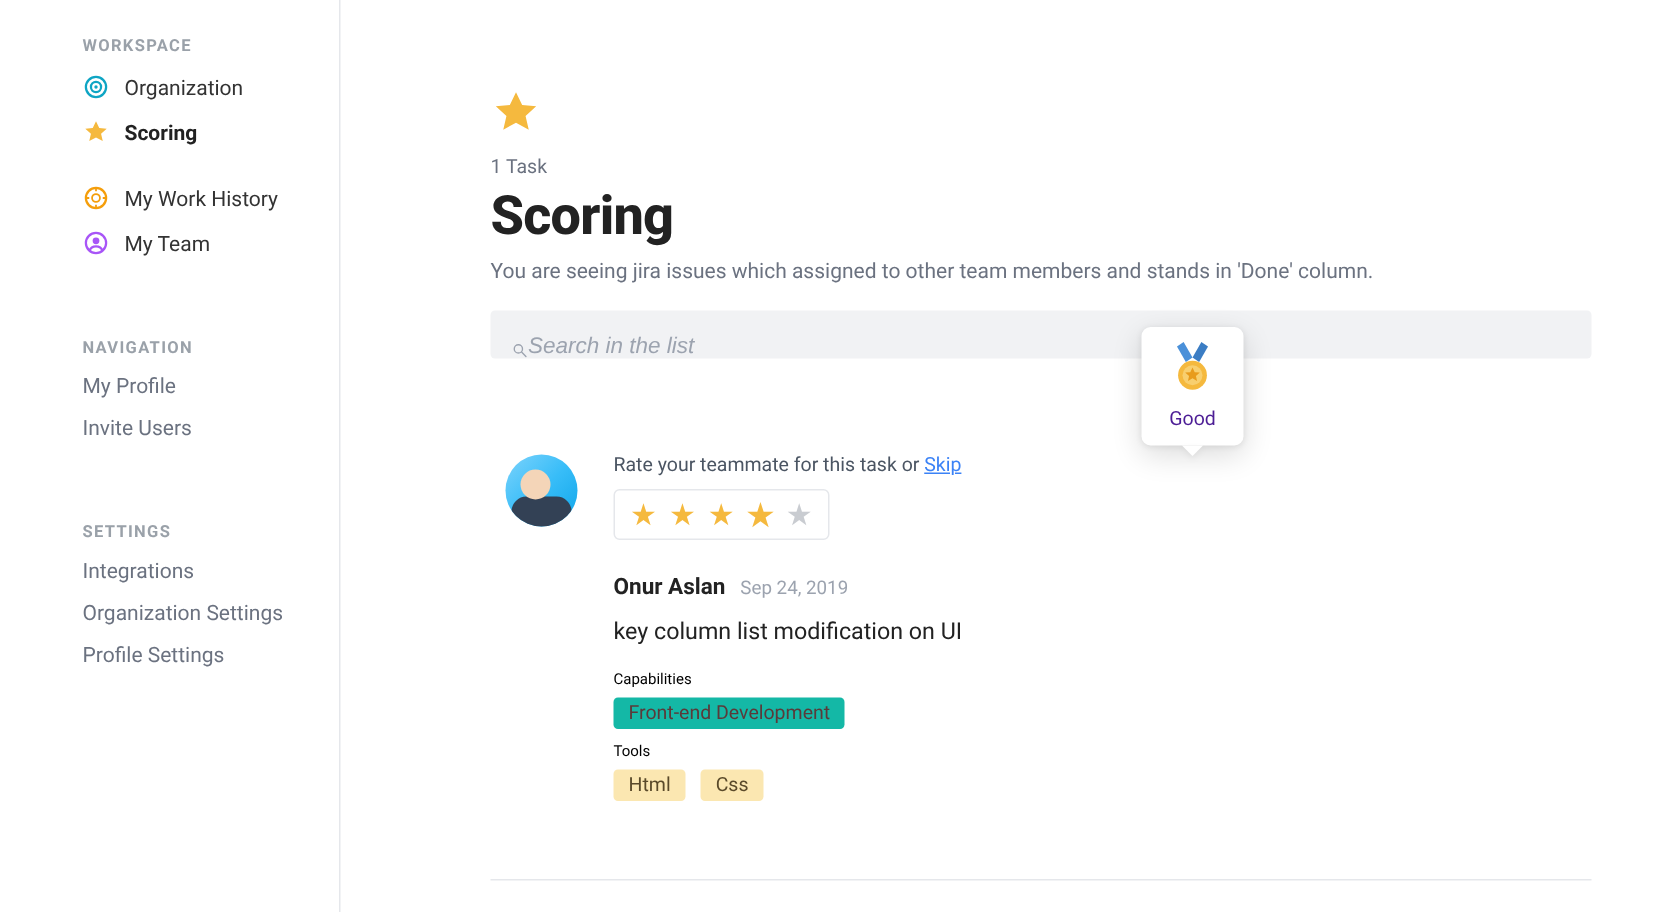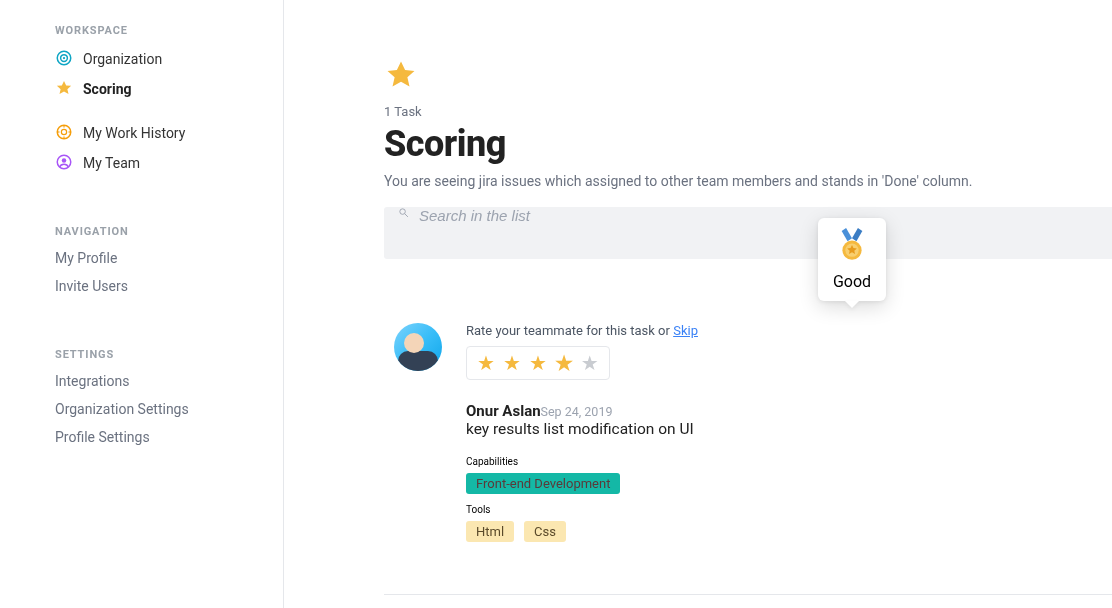--- a/index.html
+++ b/index.html
@@ -7,21 +7,21 @@
     font-family: -apple-system, BlinkMacSystemFont, "Segoe UI", Roboto, Helvetica, Arial, sans-serif;
     background: #fff;
     color: #222;
     width: 1112px;
     height: 608px;
     overflow: hidden;
     display: flex;
   }
   
   .sidebar {
-    width: 284px;
+    width: 227px;
     border-right: 1px solid #e5e7eb;
     padding: 24px 20px 0 55px;
     flex: none;
   }
   .side-heading {
     font-size: 11px;
     font-weight: 700;
     letter-spacing: 0.08em;
     color: #9aa1a9;
     margin-bottom: 6px;
@@ -57,25 +57,24 @@
     padding: 58px 0 0 100px;
     position: relative;
   }
   .header-star { margin-bottom: 12px; }
   .task-count { color: #6b7280; font-size: 13px; margin-bottom: 4px; }
   .page-title { font-size: 36px; font-weight: 800; color: #222; margin-bottom: 8px; letter-spacing: -0.5px;}
   .page-subtitle { color: #6b7280; font-size: 14px; margin-bottom: 18px; }
   .search-wrap {
     background: #f1f2f4;
     border-radius: 3px;
-    height: 52px;
-    display: flex;
-    align-items: flex-start;
+    height: 32px;
+    display: flex;
+    align-items: flex-end;
     padding: 0 14px;
-    gap: 10px;
     width: 734px;
   }
   .search-wrap input {
     border: none; background: transparent; outline: none;
     font-size: 15px; color: #6b7280; width: 100%;
     font-style: italic;
   }
   .search-wrap input::placeholder { color: #9ca3af; font-style: italic; }
   .search-icon { color: #9ca3af; font-size: 11px; }
   
@@ -116,21 +115,21 @@
     border: 1px solid #e5e7eb;
     border-radius: 4px;
     padding: 6px 10px;
     gap: 8px;
     margin-bottom: 22px;
   }
   .star { font-size: 20px; cursor: pointer; line-height: 1; }
   .star.on { color: #f5b93e; }
   .star.off { color: #c9ccd1; }
   .star.active { color: #f5b93e; transform: scale(1.15); }
-  .author-line { display: flex; align-items: baseline; gap: 0; margin-bottom: 0; }
+  .author-line { display: flex; align-items: baseline; gap: 10px; margin-bottom: 12px; }
   .author-name { font-weight: 700; font-size: 15px; }
   .task-date { color: #9ca3af; font-size: 12.5px; }
   .task-title { font-size: 15.5px; color: #222; margin-bottom: 18px; }
   .meta-label { font-size: 10px; color: #000000; margin-bottom: 6px; }
   .tag-row { display: flex; gap: 10px; margin-bottom: 10px; flex-wrap: wrap; }
   .tag {
     font-size: 13px;
     padding: 3px 10px;
     border-radius: 3px;
   }
@@ -156,21 +155,21 @@
     content:"";
     position:absolute;
     bottom:-7px; left:50%;
     transform: translateX(-50%);
     border:7px solid transparent;
     border-top-color:#fff;
     border-bottom:none;
     filter: drop-shadow(0 2px 2px rgba(0,0,0,0.06));
   }
   .medal-icon { width: 30px; height: 34px; display: block; }
-  .tooltip-label { font-size: 16px; color: #000000; }
+  .tooltip-label { font-size: 13px; color: #4c1d95; }
   
   svg { display: block; }
 </style>
 </head>
 <body>
 
 <aside class="sidebar">
   <div id="sidebar-mount">
       <div class="side-heading first">WORKSPACE</div>
       <div class="nav-item">
@@ -272,21 +271,21 @@
           <span class="star on">★</span>
           <span class="star on">★</span>
           <span class="star on">★</span>
           <span class="star on active">★</span>
           <span class="star off">★</span>
         </div>
       <div class="author-line">
         <span class="author-name">Onur Aslan</span>
         <span class="task-date">Sep 24, 2019</span>
       </div>
-      <div class="task-title">key results list modification on UI</div>
+      <div class="task-title">key column list modification on UI</div>
 
       <div class="meta-label">Capabilities</div>
       <div class="tag-row" id="cap-row">
           <span class="tag pink">Front-end Development</span>
         </div>
 
       <div class="meta-label">Tools</div>
       <div class="tag-row" id="tools-row">
           <span class="tag yellow">Html</span>
           <span class="tag yellow">Css</span>

